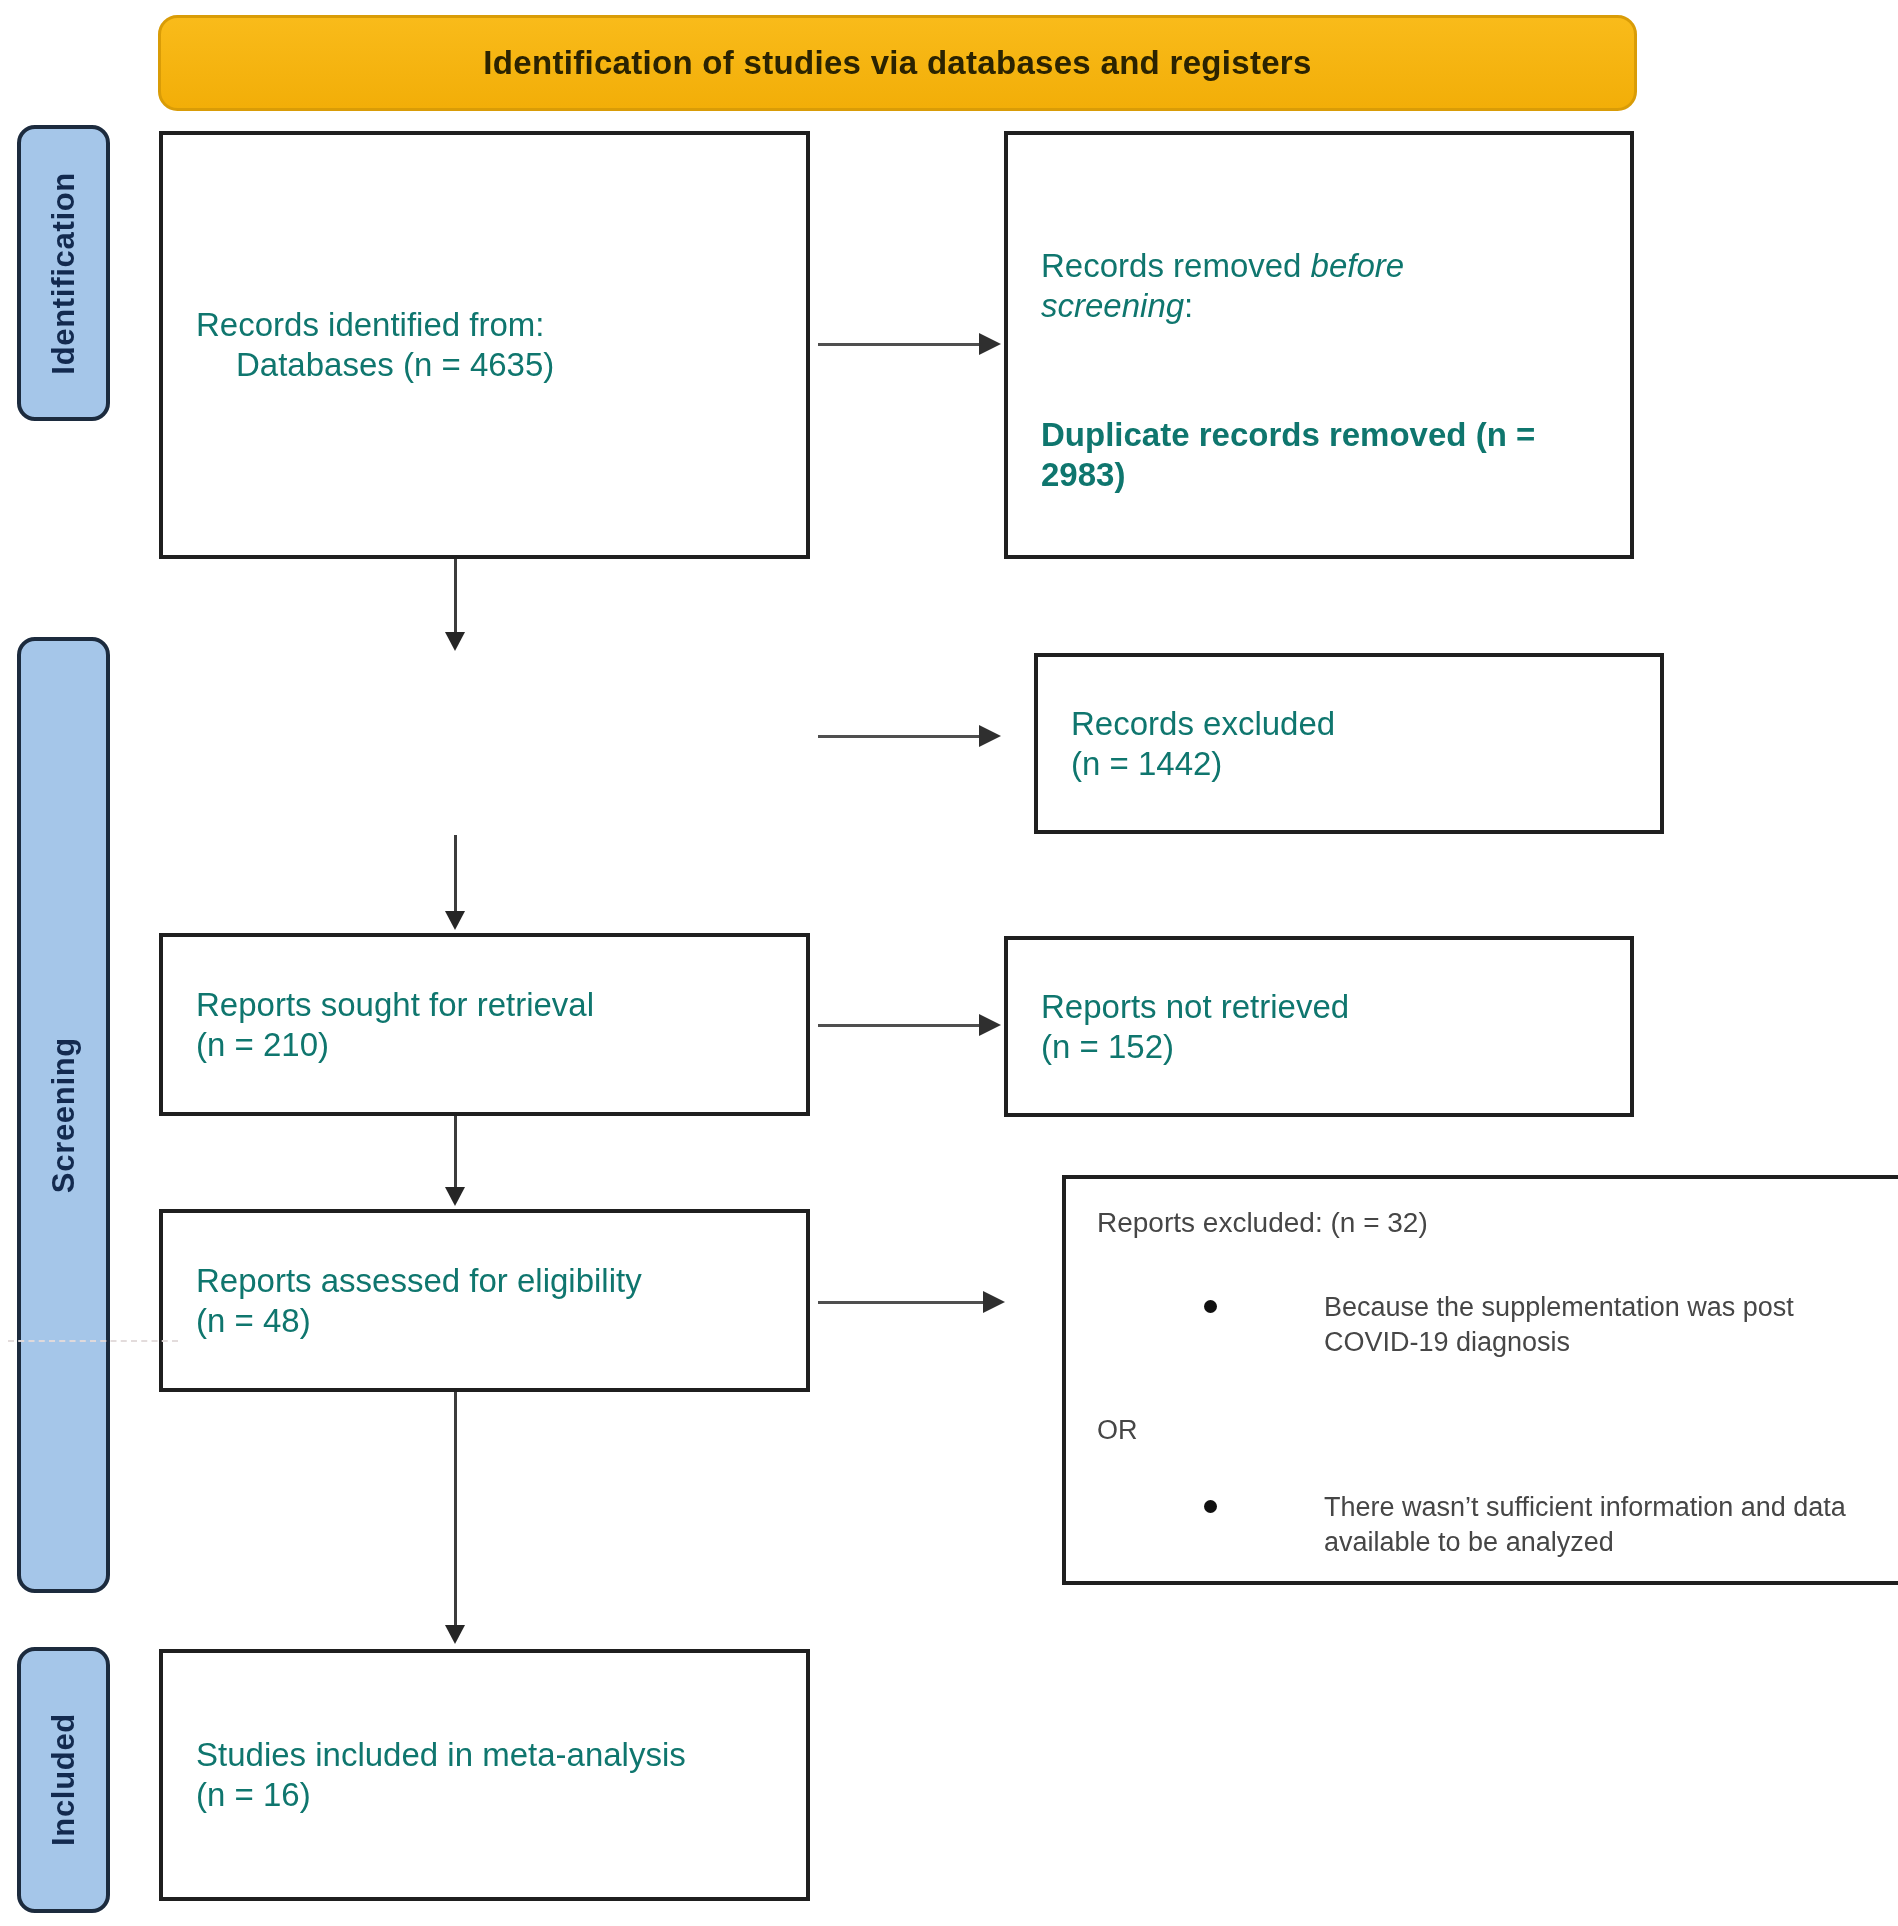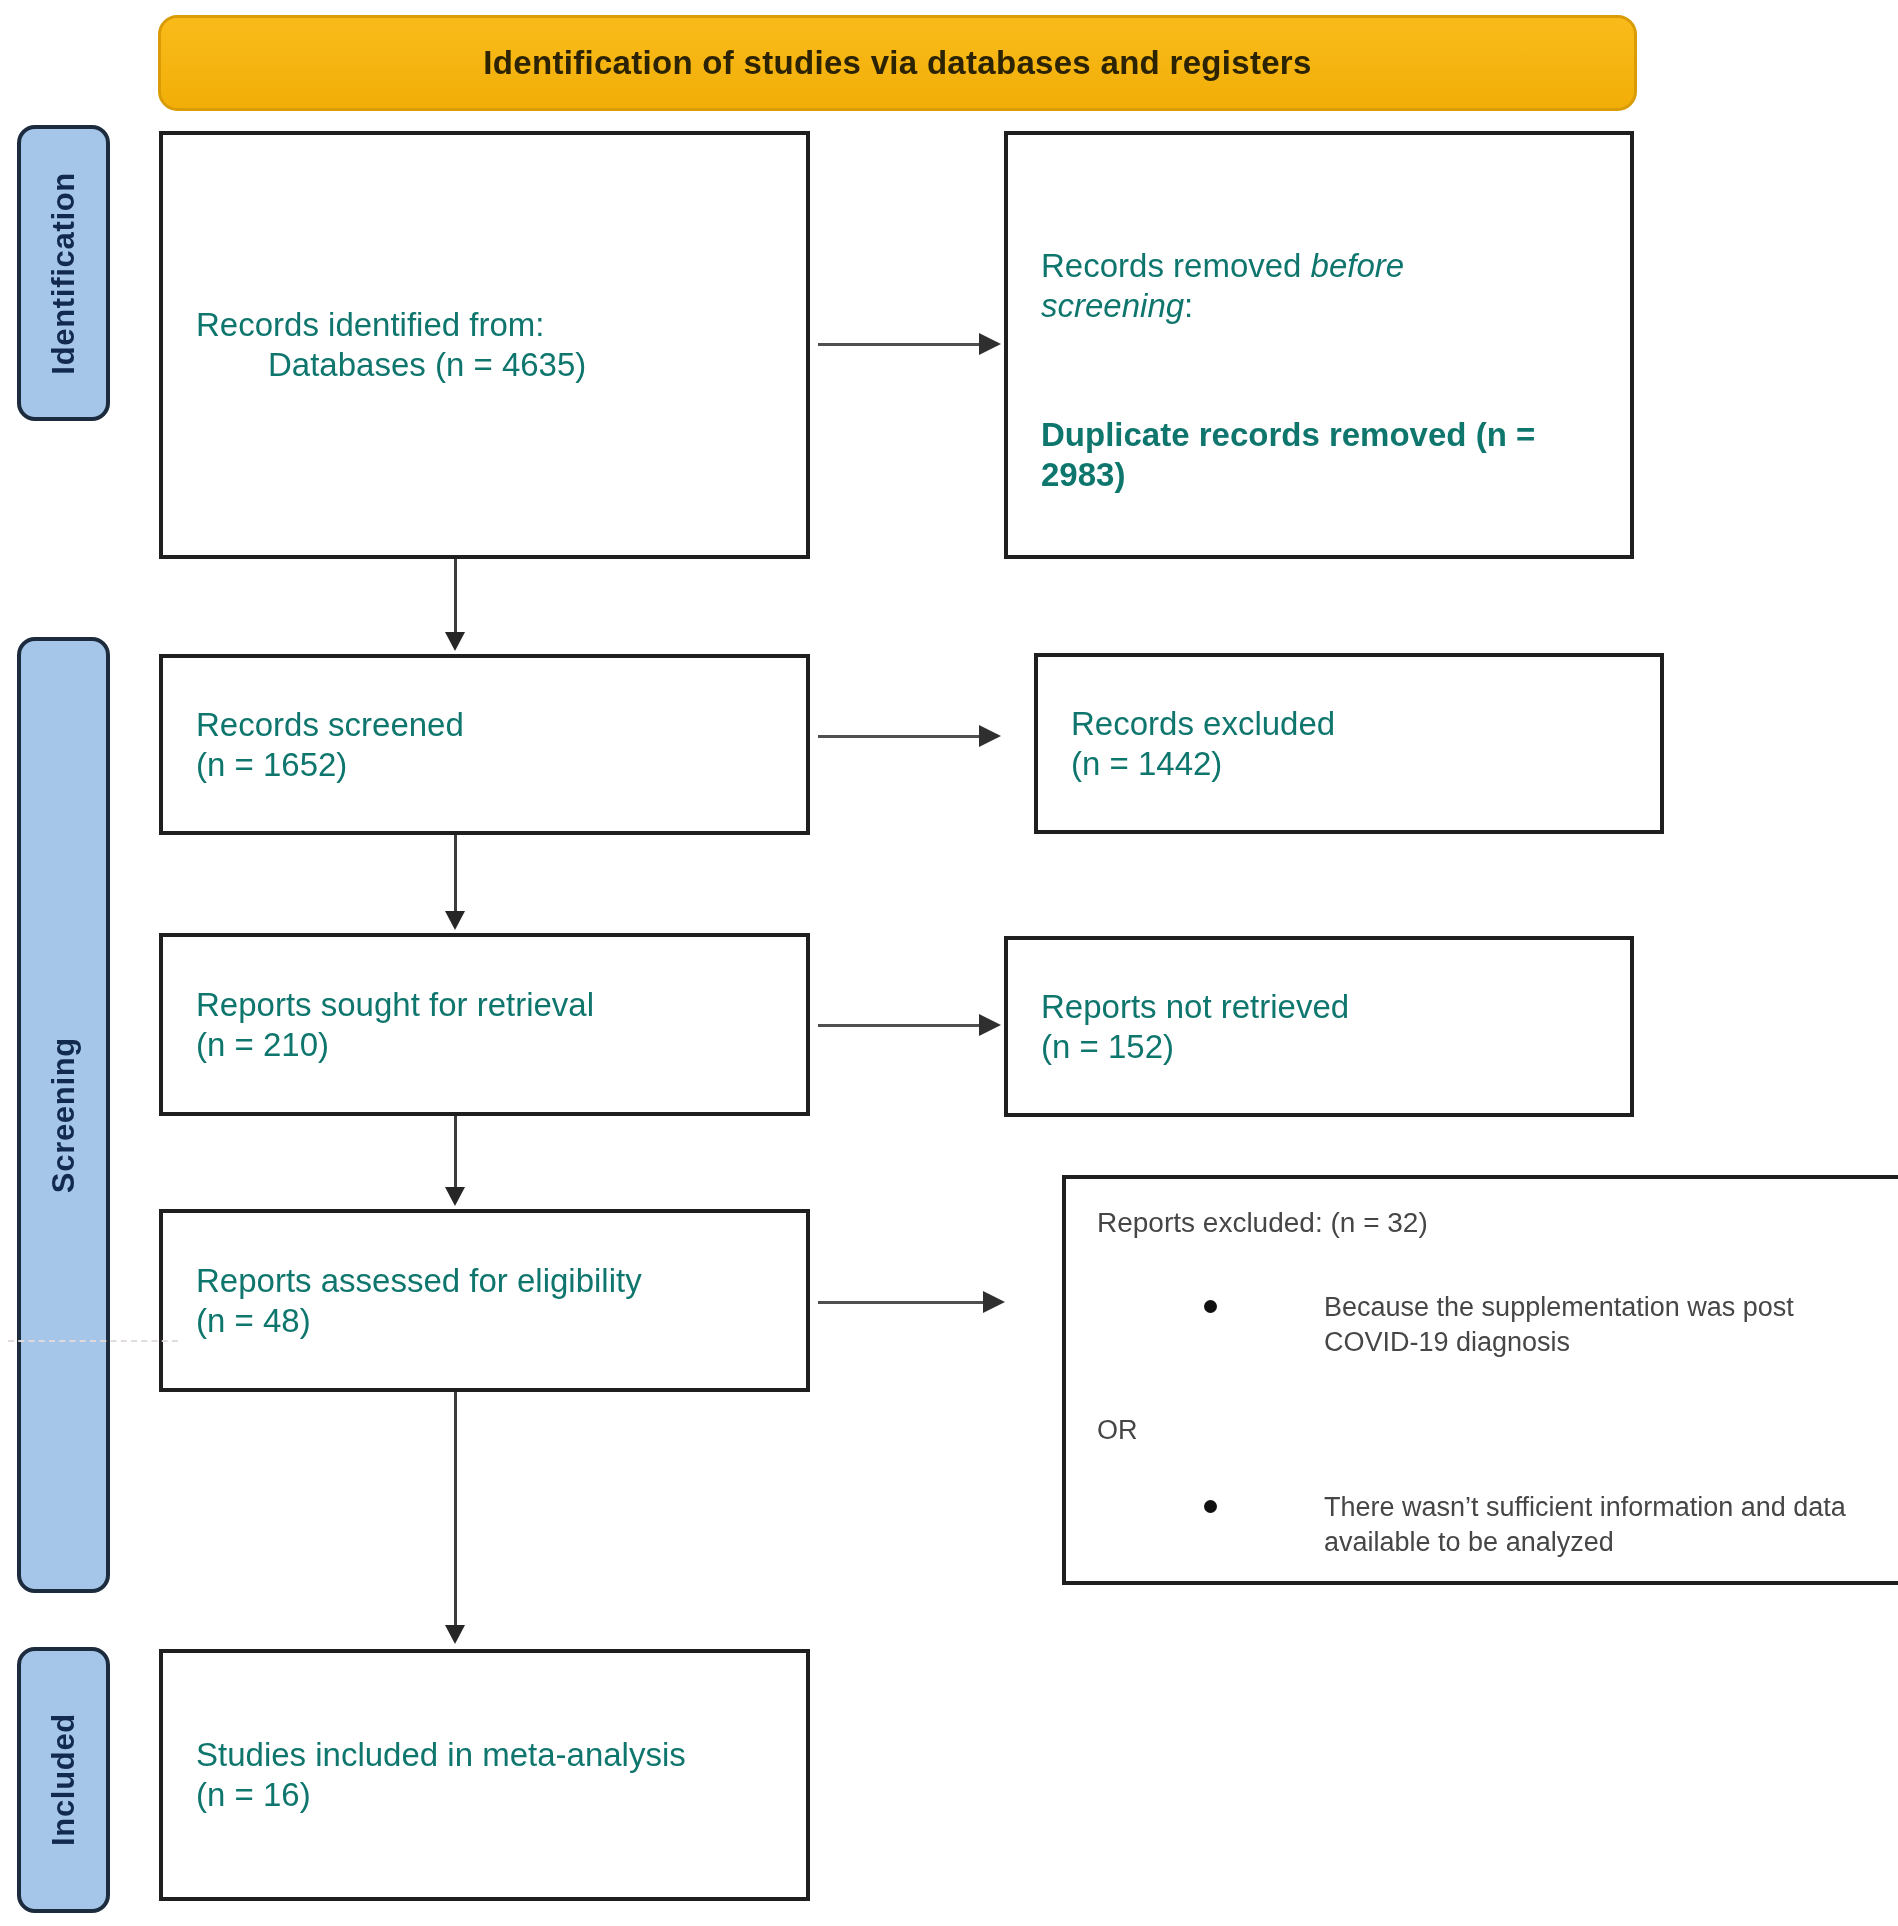--- a/index.html
+++ b/index.html
@@ -34,21 +34,21 @@
     white-space:nowrap;
   }
   
   .box{
     position:absolute;background:#ffffff;
     border:4.2px solid #1F1F1F;box-sizing:border-box;
     color:#0f766e;font-size:33px;line-height:40px;
   }
   .box.center{display:flex;flex-direction:column;justify-content:center;padding-left:33px;padding-right:21px;}
   .pre{white-space:pre-line;}
-  .indent2{margin-left:72px;}
+  .indent2{margin-left:40px;}
   
   .box-removed{padding:111px 38px 0 33px;}
   .box-removed .p2{margin-top:89px;font-weight:bold;}
   
   .box-big{padding:26px 38px 0 31px;font-size:27px;line-height:35px;color:#464646;}
   .box-big .title{font-size:28px;}
   .bullet-row{display:flex;margin-top:50px;padding-left:107px;}
   .bullet-row.second{margin-top:42px;}
   .bullet-dot{
     width:13px;height:13px;border-radius:50%;background:#111;
@@ -100,24 +100,20 @@
   <div class="box box-removed" style="left:1004px;top:131px;width:630px;height:428px;">
     <div class="pre"><span>Records removed </span><i>before
 screening</i><span>:</span></div>
     <div class="pre p2">Duplicate records removed (n =
 2983)</div>
   </div>
 
   <div class="arrow-h" style="left:818px;top:343px;width:161px;"></div>
   <div class="arrow-v" style="left:454px;top:559px;height:73px;"></div>
 
-  <div class="box center" style="left:159px;top:654px;width:651px;height:181px;">
-    <div class="pre">Records screened
-(n = 1652)</div>
-  </div>
 
   <div class="box center" style="left:1034px;top:653px;width:630px;height:181px;">
     <div class="pre">Records excluded
 (n = 1442)</div>
   </div>
 
   <div class="arrow-h" style="left:818px;top:735px;width:161px;"></div>
   <div class="arrow-v" style="left:454px;top:835px;height:76px;"></div>
 
   <div class="box center" style="left:159px;top:933px;width:651px;height:183px;">

